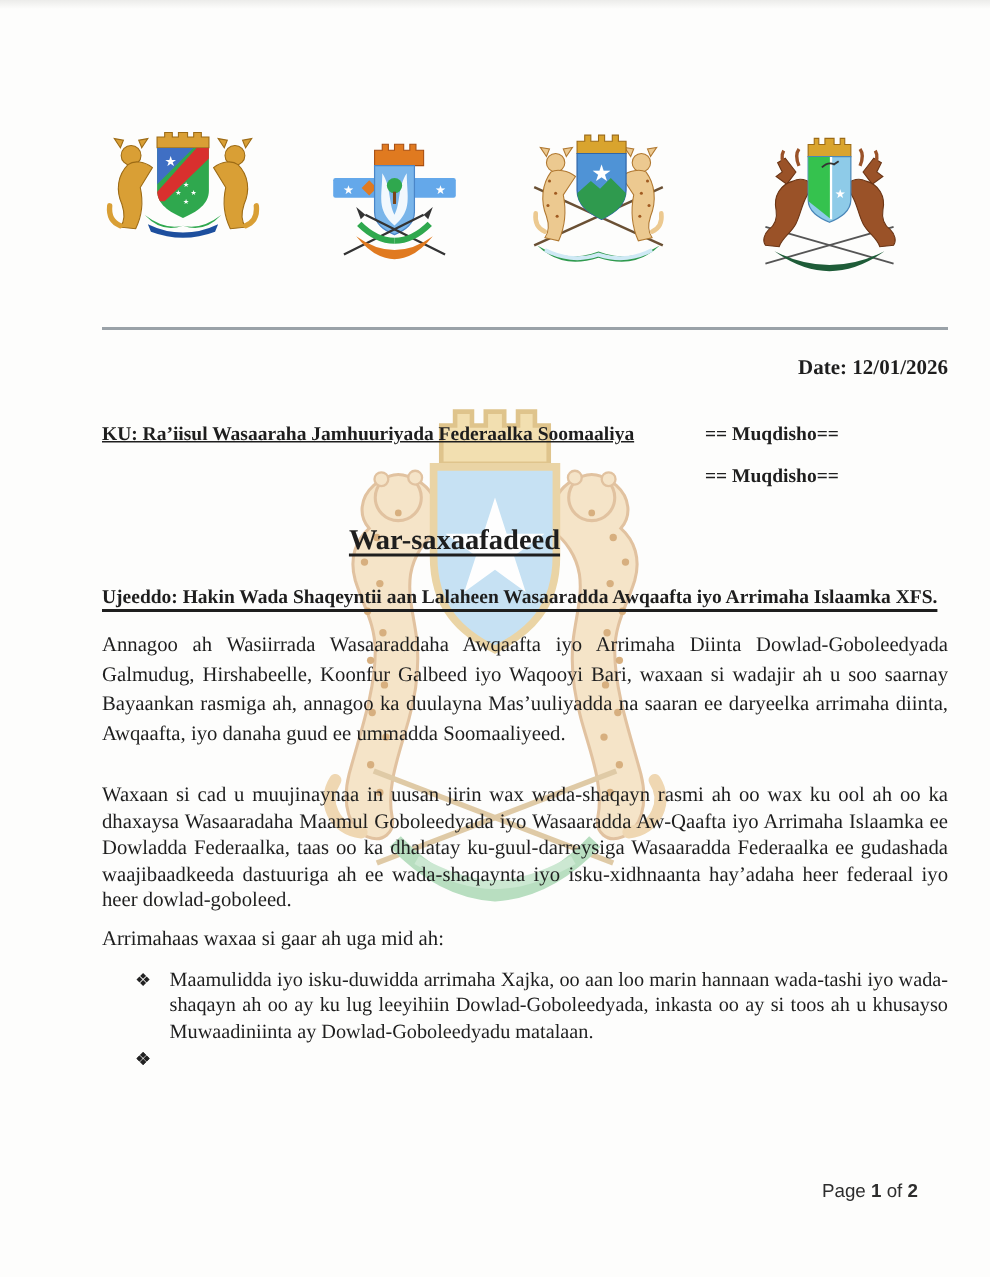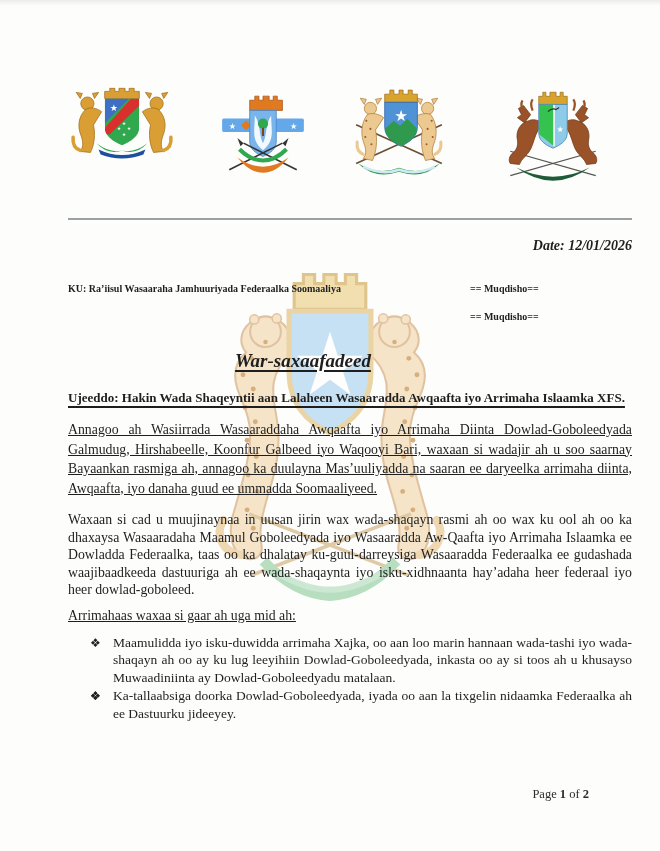--- a/index.html
+++ b/index.html
@@ -3,35 +3,35 @@
 <meta charset="utf-8">
 <style>
   html,body{margin:0;padding:0;}
   body{width:660px;height:851px;background:#f4f4f2;font-family:"Liberation Serif","DejaVu Serif",serif;}
   .page{position:relative;width:660px;height:851px;background:#fdfdfc;overflow:hidden;color:#1e1e1e;}
   .page::before{content:"";position:absolute;top:0;left:0;right:0;height:6px;background:linear-gradient(#ececea,#fdfdfc);}
   .emblem{position:absolute;}
   .divider{position:absolute;left:68px;top:218px;width:564px;height:2px;background:#9aa2a8;}
   .watermark{position:absolute;left:190px;top:256px;width:280px;height:348px;opacity:.82;z-index:0;}
   .content{position:absolute;left:68px;top:238px;width:564px;z-index:2;}
-  .date-line{text-align:right;font-weight:bold;font-size:14px;line-height:16px;font-style:italic;}
+  .date-line{text-align:right;font-weight:bold;font-size:14px;line-height:16px;}
   .recipients{margin-top:26px;}
-  .recipient-row{position:relative;font-weight:bold;font-size:10px;height:28px;line-height:18px;}
+  .recipient-row{position:relative;font-weight:bold;font-size:13px;height:28px;line-height:18px;text-decoration:underline;}
   .recipient-city{position:absolute;left:402px;top:0;white-space:nowrap;}
   .doc-title{margin-top:14px;text-align:center;padding-right:94px;}
-  .doc-title span{font-weight:bold;font-size:19px;text-decoration:underline;text-decoration-thickness:2px;text-underline-offset:3px;font-style:italic;}
+  .doc-title span{font-weight:bold;font-size:19px;text-decoration:underline;text-decoration-thickness:2px;text-underline-offset:3px;}
   .subject{margin-top:13px;font-weight:bold;font-size:13px;line-height:26px;text-align:justify;text-decoration:underline;text-decoration-thickness:1.5px;text-underline-offset:4px;}
   .para{font-size:13.8px;text-align:justify;}
-  .para1{margin-top:9px;line-height:19.5px;text-decoration:underline;}
-  .para2{margin-top:13px;line-height:17.5px;}
-  .list-intro{margin-top:8px;font-size:13.8px;line-height:18px;text-decoration:underline;}
+  .para1{margin-top:9px;line-height:19.5px;}
+  .para2{margin-top:23px;line-height:17.5px;}
+  .list-intro{margin-top:8px;font-size:13.8px;line-height:18px;}
   .bullets{margin-top:9px;}
   .bullet-item{position:relative;padding-left:45px;font-size:13.5px;line-height:17.5px;text-align:justify;margin-bottom:1px;}
   .bullet-marker{position:absolute;left:22px;top:1px;font-size:12px;color:#222;}
-  .footer{position:absolute;top:787px;right:71px;z-index:2;font-family:Liberation Serif, serif;font-size:12.5px;color:#2d2d2d;}
+  .footer{position:absolute;top:787px;right:48px;z-index:2;font-family:Liberation Sans, sans-serif;font-size:12.5px;color:#2d2d2d;}
   .footer b{font-weight:700;}
 </style>
 </head>
 <body>
 
 <div class="page">
 
   <svg class="watermark" viewBox="0 0 270 340" aria-hidden="true">
 
     <g>
@@ -246,21 +246,20 @@
     <div class="bullets">
       <div class="bullet-item">
         <span class="bullet-marker">❖</span>
         <span>Maamulidda iyo isku-duwidda arrimaha Xajka, oo aan loo marin hannaan wada-tashi iyo wada-shaqayn ah oo ay ku lug leeyihiin Dowlad-Goboleedyada, inkasta oo ay si toos ah u khusayso Muwaadiniinta ay Dowlad-Goboleedyadu matalaan.</span>
       </div>
       <div class="bullet-item">
         <span class="bullet-marker">❖</span>
       </div>
       <div class="bullet-item">
         <span class="bullet-marker">❖</span>
-        <span>Ka-tallaabsiga doorka Dowlad-Goboleedyada, iyada oo aan la tixgelin nidaamka Federaalka ah ee Dastuurku jideeyey.</span>
       </div>
     </div>
   </div>
 
   <div class="footer">
     <span>Page</span>
     <b>1</b>
     <span>of</span>
     <b>2</b>
   </div>

